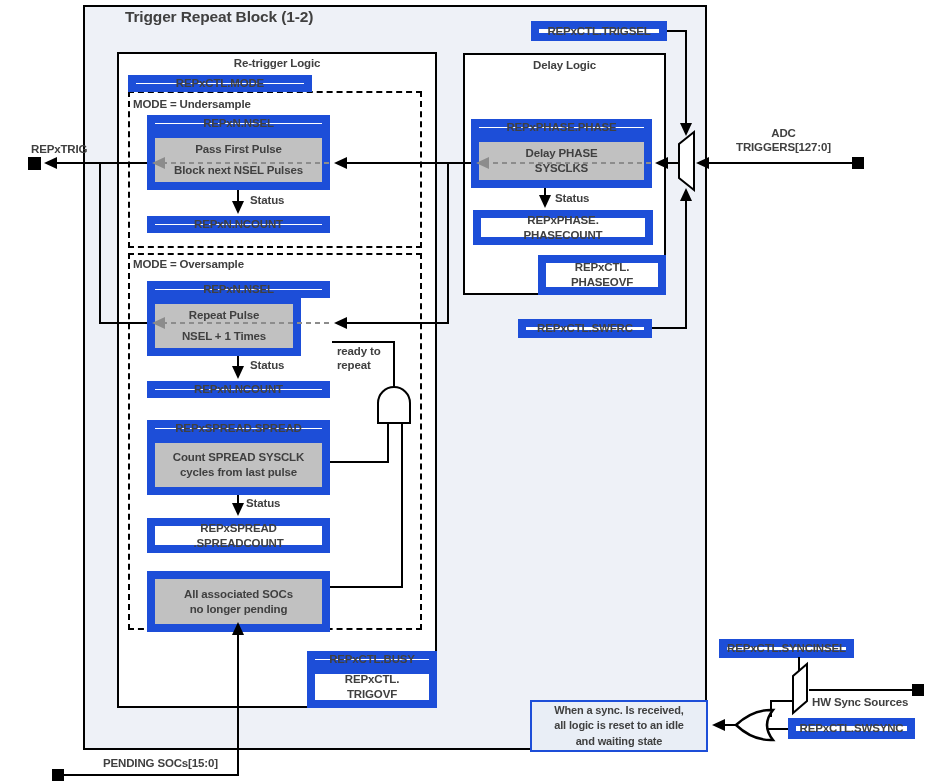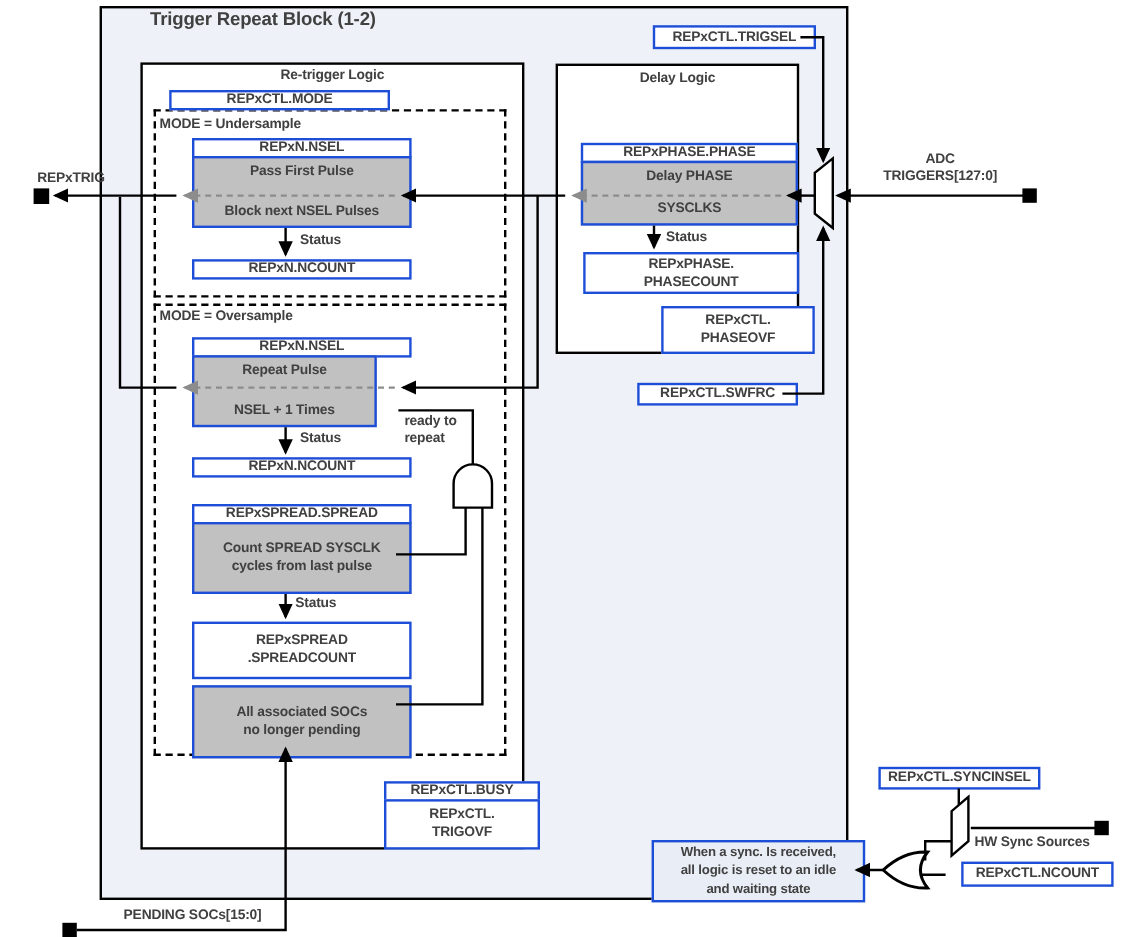--- a/index.html
+++ b/index.html
@@ -1,20 +1,20 @@
 <!DOCTYPE html>
 <html><head>
 <meta charset="utf-8">
 <style>
   html,body{margin:0;padding:0;background:#fff;}
   #canvas{position:relative;width:935px;height:781px;background:#fff;overflow:hidden;
           font-family:"Liberation Sans",sans-serif;font-weight:bold;color:#404040;letter-spacing:-0.15px;}
-  .box{position:absolute;box-sizing:border-box;background:#fff;border:2px solid #1d4ed8;
+  .box{position:absolute;box-sizing:border-box;background:#fff;border:8px solid #1d4ed8;
        display:flex;align-items:center;justify-content:center;text-align:center;
-       font-size:11.5px;line-height:13px;margin-left:13px;}
+       font-size:11.5px;line-height:13px;}
   .box.sm{font-size:11px;}
   .gray{background:#c1c1c1;}
   .frame{position:absolute;box-sizing:border-box;border:2px solid #000;background:#fff;}
   .dashed{position:absolute;box-sizing:border-box;border:2px dashed #000;background:transparent;}
   .lbl{position:absolute;box-sizing:border-box;font-size:11.5px;line-height:13px;white-space:nowrap;}
   .ctr{text-align:center;}
   .grayflex{flex-direction:column;justify-content:space-between;padding:5px 2px;}
   .twoline{flex-direction:column;line-height:15px;}
   #wires{position:absolute;left:0;top:0;pointer-events:none;}
 </style>
@@ -54,21 +54,21 @@
   </div>
   <div class="lbl" style="left:250px;top:359px;">Status</div>
   <div class="box" style="left:147px;top:381px;width:183px;height:17px;">REPxN.NCOUNT</div>
 
   <div class="box" style="left:147px;top:420px;width:183px;height:17px;text-align:right;">REPxSPREAD.SPREAD</div>
   <div class="box gray twoline" style="left:147px;top:435px;width:183px;height:60px;">
     <span>Count SPREAD SYSCLK</span>
     <span>cycles from last pulse</span>
   </div>
   <div class="lbl" style="left:246px;top:497px;">Status</div>
-  <div class="box twoline" style="left:147px;top:518px;width:183px;height:48px;">
+  <div class="box twoline" style="left:147px;top:518px;width:183px;height:35px;">
     <span>REPxSPREAD</span>
     <span>.SPREADCOUNT</span>
   </div>
   <div class="box gray twoline" style="left:147px;top:571px;width:183px;height:61px;">
     <span>All associated SOCs</span>
     <span>no longer pending</span>
   </div>
 
   <div class="lbl" style="left:337px;top:345px;line-height:13.5px;">
     <span>ready to</span><br>
@@ -101,21 +101,21 @@
 
   <div class="lbl" style="left:2px;top:143px;padding-left:29px;">REPxTRIG</div>
   <div class="lbl ctr" style="left:726px;top:126px;width:115px;line-height:14px;">
     <span>ADC</span><br>
     <span>TRIGGERS[127:0]</span>
   </div>
   <div class="lbl" style="left:103px;top:757px;">PENDING SOCs[15:0]</div>
   <div class="lbl" style="left:812px;top:696px;">HW Sync Sources</div>
 
   <div class="box" style="left:719px;top:639px;width:135px;height:19px;">REPxCTL.SYNCINSEL</div>
-  <div class="box" style="left:788px;top:718px;width:127px;height:21px;">REPxCTL.NCOUNT</div>
+  <div class="box" style="left:788px;top:718px;width:127px;height:21px;">REPxCTL.SWSYNC</div>
   <div class="box sm twoline" style="left:530px;top:700px;width:178px;height:52px;background:#e9eef6;border-width:2.5px;line-height:15.5px;">
     <span>When a sync. Is received,</span>
     <span>all logic is reset to an idle</span>
     <span>and waiting state</span>
   </div>
 
   <svg id="wires" width="935" height="781" viewBox="0 0 935 781">
     <defs>
       <marker id="ab" markerWidth="7" markerHeight="7" refX="5.5" refY="3" orient="auto">
         <path d="M0,0 L6.5,3 L0,6 Z" fill="#000"></path>

